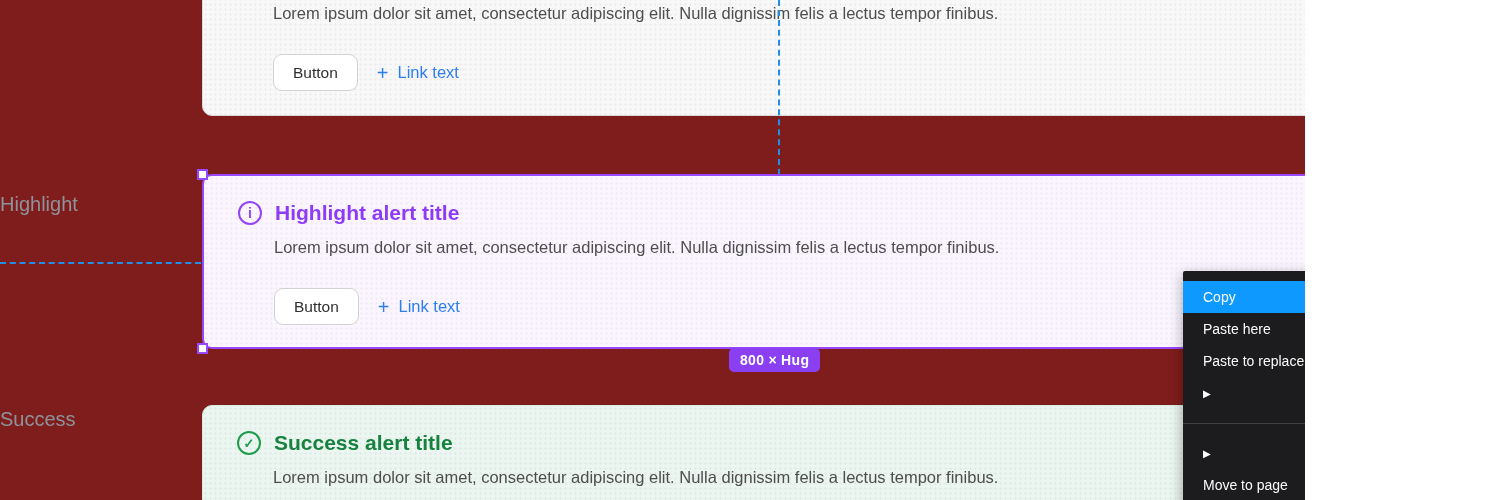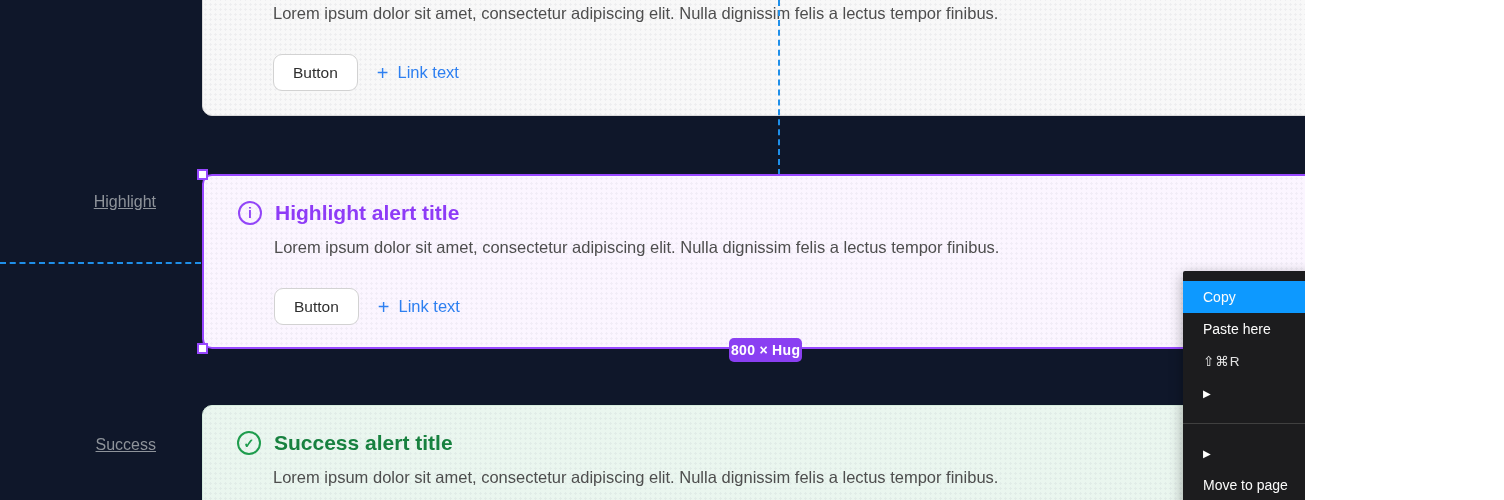--- a/index.html
+++ b/index.html
@@ -1,32 +1,32 @@
 <!DOCTYPE html>
 <html><head>
 <meta charset="utf-8">
 <style>
   * { margin:0; padding:0; box-sizing:border-box; }
   html,body { background:#fff; }
   .canvas {
     position:relative; width:1305px; height:500px; overflow:hidden;
-    background:#0f172a; font-family:"Liberation Sans", sans-serif;
+    background:#7f1d1d; font-family:"Liberation Sans", sans-serif;
   }
 
   
   .guide-v { position:absolute; left:778px; top:0; height:175px; width:0;
              border-left:2px dashed #1f8fe9; z-index:2; }
   .guide-h { position:absolute; left:0; top:262px; width:201px; height:0;
              border-top:2px dashed #1f8fe9; z-index:2; }
 
   
-  .row-label { position:absolute; left:0; width:156px; text-align:right;
-               font-size:16px; color:#8e939a; z-index:1;text-decoration:underline; }
+  .row-label { position:absolute; left:0; width:156px; text-align:left;
+               font-size:20px; color:#8e939a; z-index:1; }
   .label-highlight { top:193px; }
-  .label-success   { top:436px; }
+  .label-success   { top:408px; }
 
   
   .card { position:absolute; left:202px; width:1155px; height:175px; border-radius:10px;
           background-image: radial-gradient(rgba(60,60,90,0.05) 1px, transparent 1.2px);
           background-size:5px 5px; }
   .card-info      { top:-59px; background-color:#f8f8f8; border:1px solid #dadada; }
   .card-highlight { top:174px; background-color:#fbf5ff; border:2px solid #9747ff; z-index:3; }
   .card-success   { top:405px; background-color:#eaf6ef; border:1px solid #d6ecde; }
 
   .title-row { position:absolute; left:34px; top:25px; display:flex; align-items:center; gap:13px; }
@@ -52,23 +52,23 @@
 
   
   .handle { position:absolute; width:11px; height:11px; background:#fff;
             border:2px solid #9747ff; z-index:4; }
   .h-tl { left:-7px;  top:-7px; }
   .h-tr { right:-7px; top:-7px; }
   .h-bl { left:-7px;  bottom:-7px; }
   .h-br { right:-7px; bottom:-7px; }
 
   
-  .size-badge { position:absolute; left:729px; top:338px; z-index:4;
+  .size-badge { position:absolute; left:729px; top:348px; z-index:4;
                 background:#8a3ff2; color:#fff; font-size:14px; font-weight:bold;
-                padding:4px 2px; border-radius:5px; letter-spacing:0.3px; }
+                padding:4px 11px; border-radius:5px; letter-spacing:0.3px; }
 
   
   .context-menu { position:absolute; left:1183px; top:271px; width:270px; z-index:8;
                   background:#1c1c1e; border-radius:2px; padding:10px 0 6px;
                   box-shadow:0 4px 14px rgba(0,0,0,0.35); }
   .menu-item { height:32px; padding:0 16px 0 20px; display:flex; align-items:center;
                font-size:14px; color:#fbfbfb; cursor:default; }
   .menu-item .mi-label { flex:1; }
   .mi-shortcut { color:#e3e3e3; font-size:13.5px; letter-spacing:1px; }
   .mi-arrow { font-size:10px; color:#ffffff; }
@@ -136,20 +136,21 @@
 
   <div class="context-menu">
     <div class="menu-item selected">
       <span class="mi-label">Copy</span>
       <span class="mi-shortcut">⌘C</span>
     </div>
     <div class="menu-item">
       <span class="mi-label">Paste here</span>
     </div>
     <div class="menu-item">
+      <span class="mi-label">Paste to replace</span>
       <span class="mi-shortcut">⇧⌘R</span>
     </div>
     <div class="menu-item">
       <span class="mi-arrow">▶</span>
     </div>
     <div class="menu-divider"></div>
     <div class="menu-item">
       <span class="mi-arrow">▶</span>
     </div>
     <div class="menu-item">

